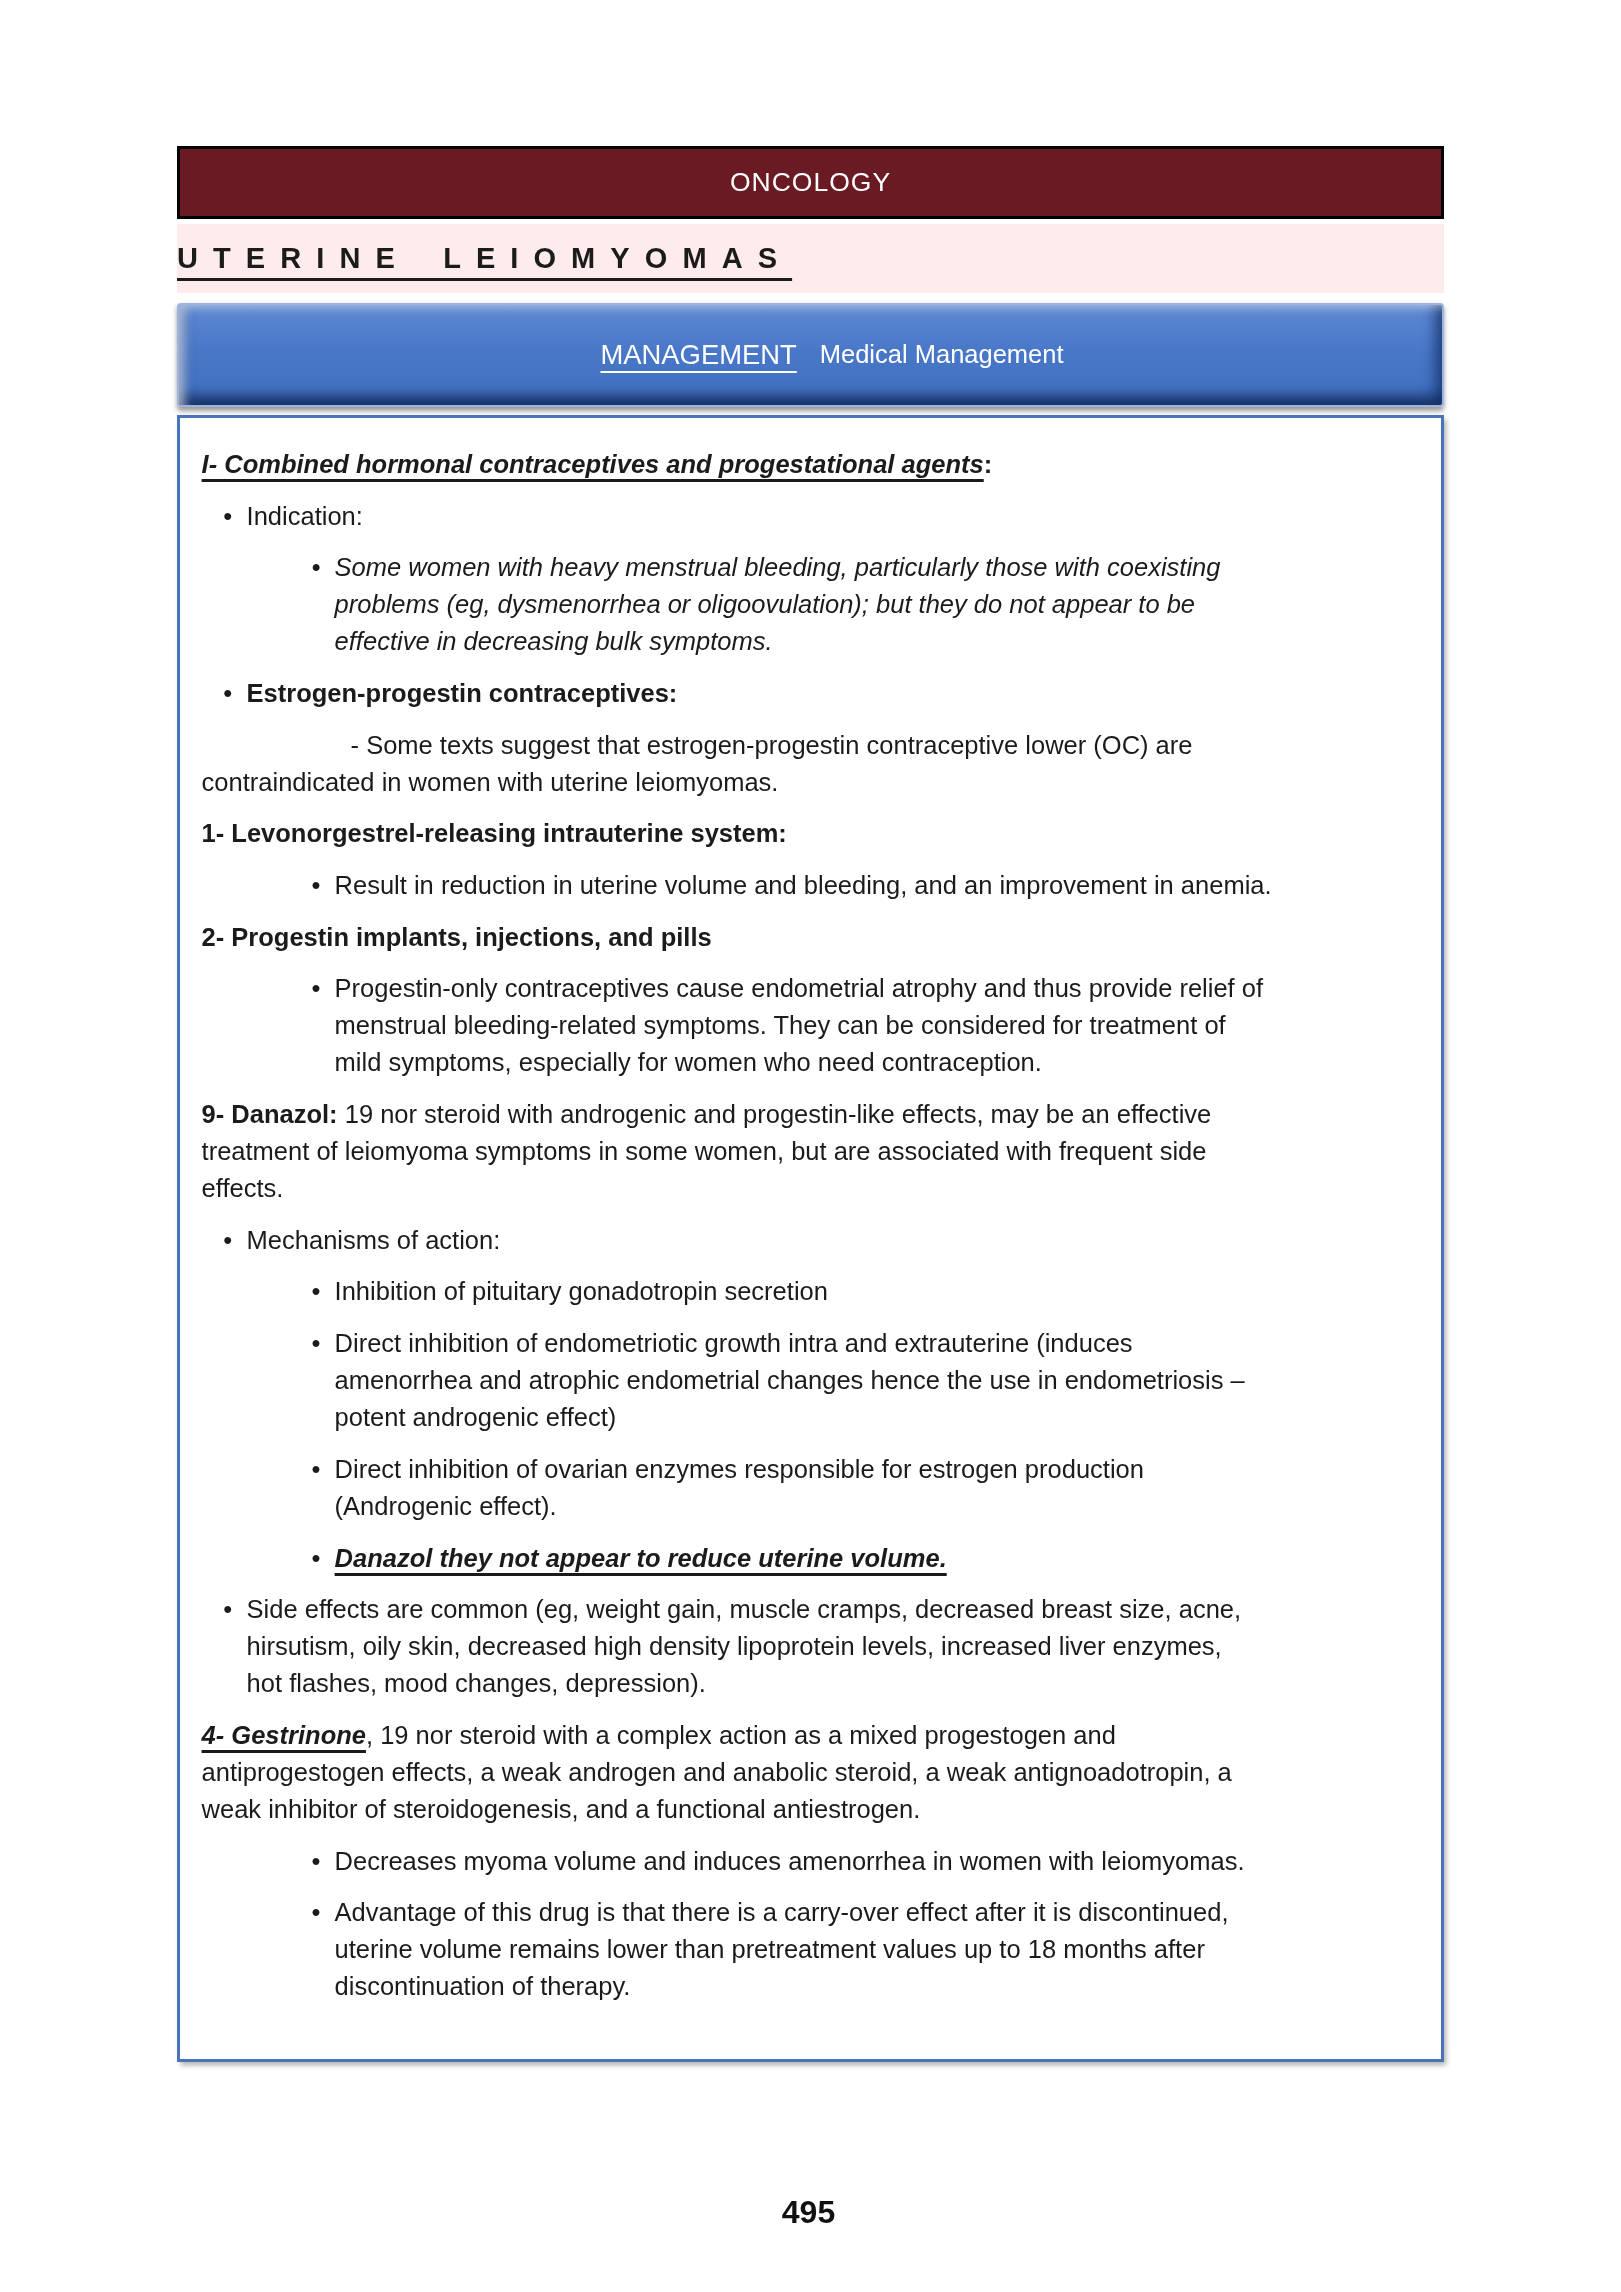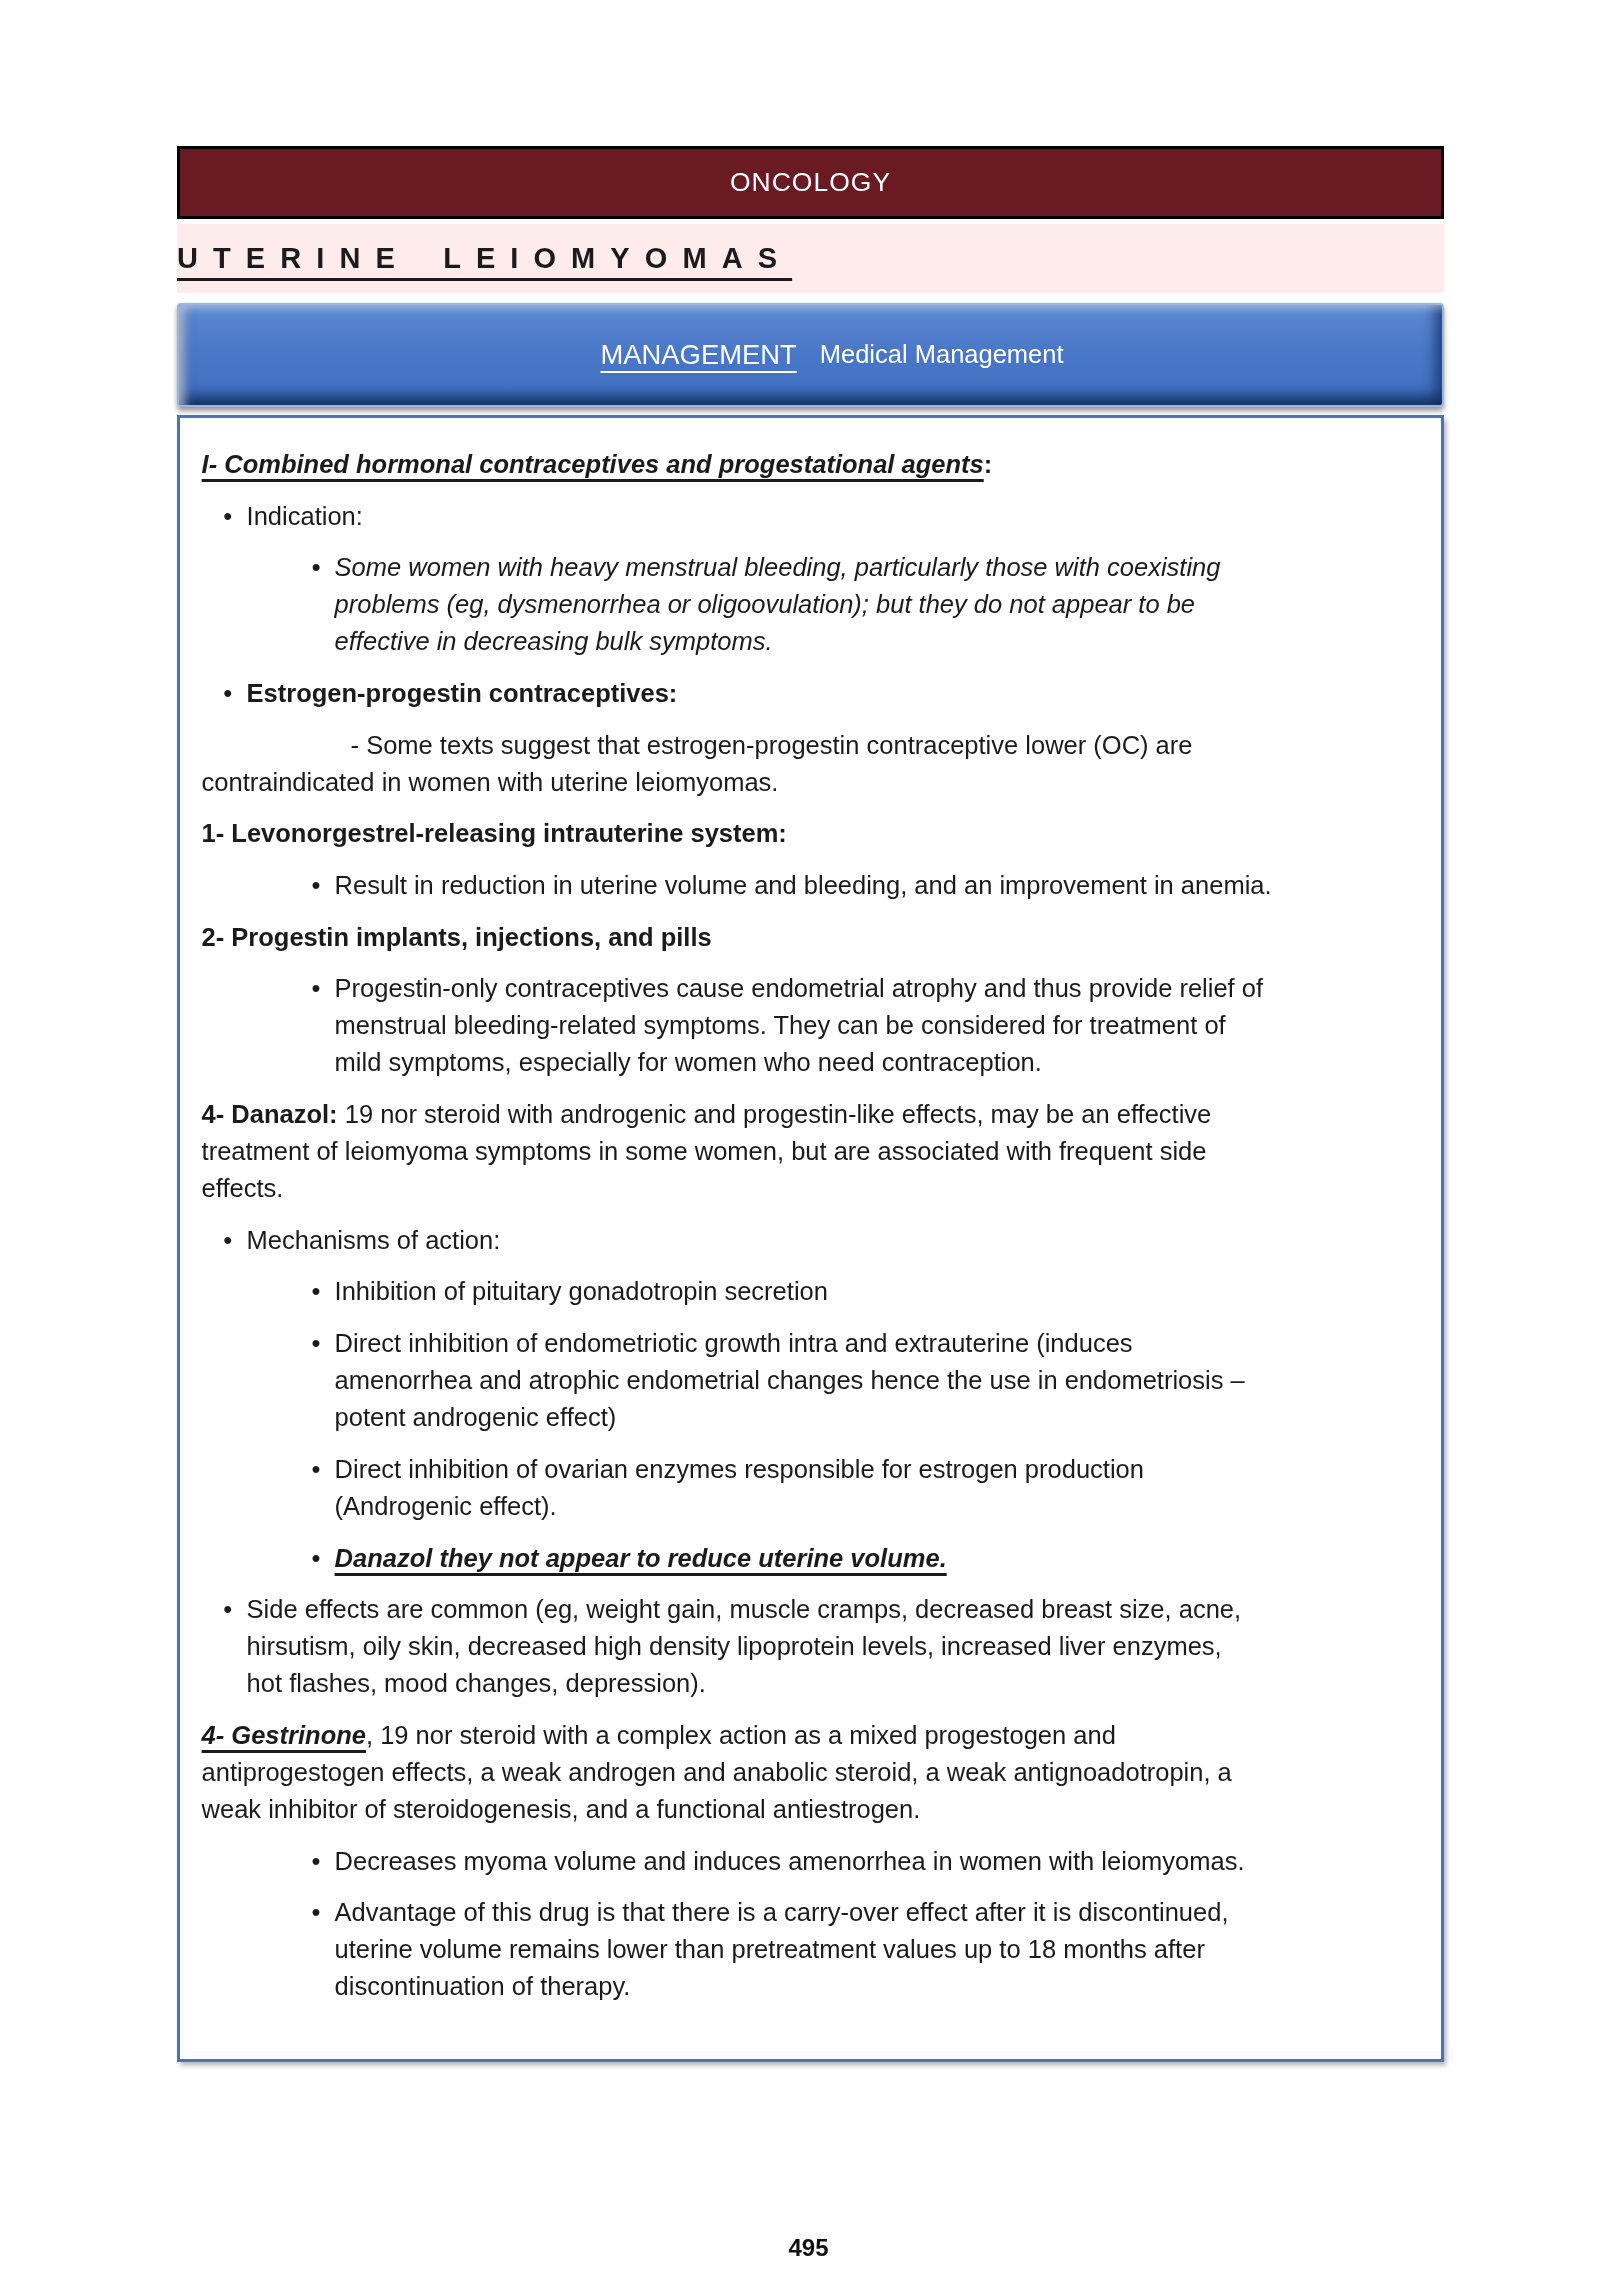--- a/index.html
+++ b/index.html
@@ -64,21 +64,21 @@
   .h-main,.h-sub{font-weight:700;}
   .italic{font-style:italic;}
   .l1 li{position:relative;padding-left:45px;}
   .l1 li::before{content:"\2022";position:absolute;left:21.6px;top:0;}
   .l2 li{position:relative;padding-left:133px;}
   .l2 li::before{content:"\2022";position:absolute;left:110px;top:0;}
   .indent-first{text-indent:149px;}
 
   .page-number{
     position:absolute;left:0;right:4px;top:2194px;text-align:center;
-    font-size:24px;font-weight:700;color:#111;margin-top:40px;
+    font-size:32px;font-weight:700;color:#111;
   }
 </style>
 </head>
 <body>
 
 <div class="column">
 
   <div class="chapter-bar">
     <span>ONCOLOGY</span>
   </div>
@@ -118,21 +118,21 @@
       <li class="prew">Result in reduction in uterine volume and bleeding, and an improvement in anemia.</li>
     </ul>
 
     <p class="h-sub">2- Progestin implants, injections, and pills</p>
     <ul class="l2">
       <li class="prew">Progestin-only contraceptives cause endometrial atrophy and thus provide relief of
 menstrual bleeding-related symptoms. They can be considered for treatment of
 mild symptoms, especially for women who need contraception.</li>
     </ul>
 
-    <p class="prew"><span class="b">4- Danazol:</span><span> 19 nor steroid with androgenic and progestin-like effects, may be an effective
+    <p class="prew"><span class="b">9- Danazol:</span><span> 19 nor steroid with androgenic and progestin-like effects, may be an effective
 treatment of leiomyoma symptoms in some women, but are associated with frequent side
 effects.</span></p>
 
     <ul class="l1">
       <li><span>Mechanisms of action:</span></li>
     </ul>
 
     <ul class="l2">
       <li class="prew">Inhibition of pituitary gonadotropin secretion</li>
     </ul>

